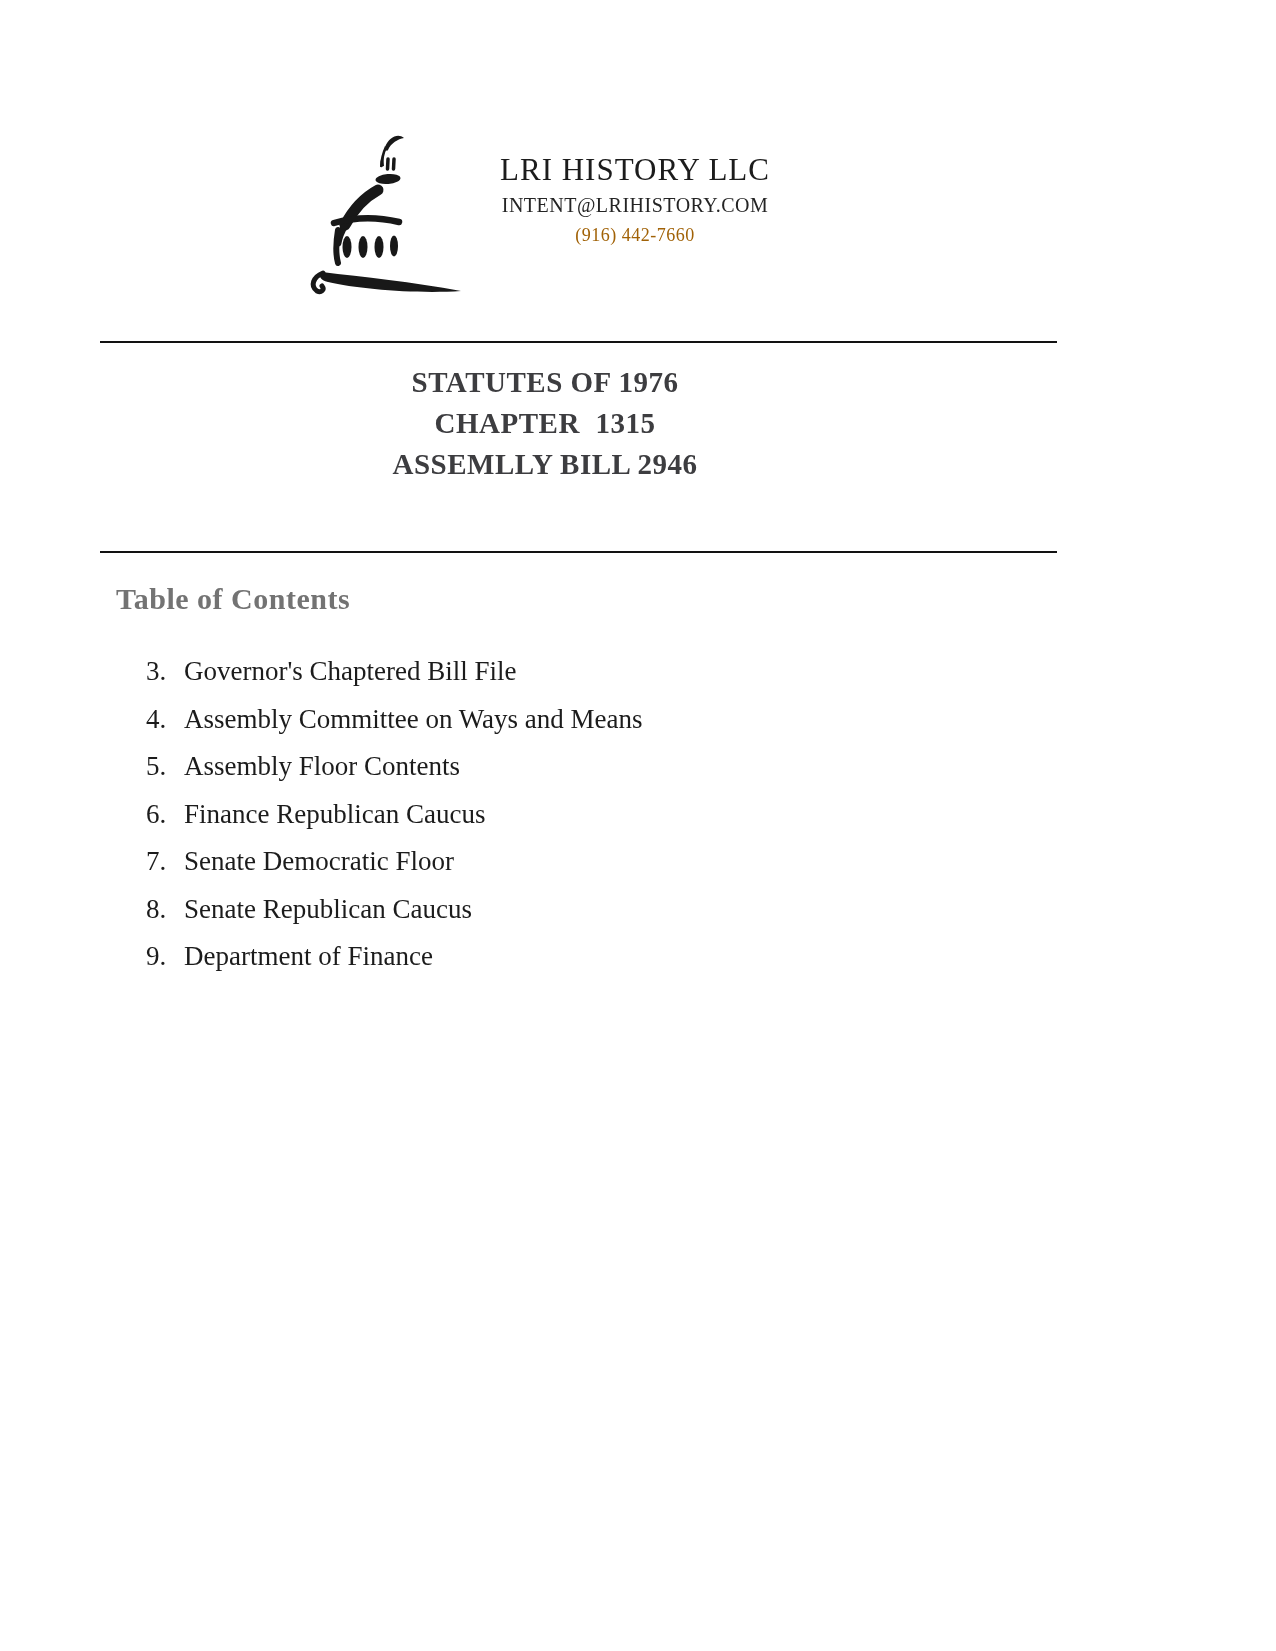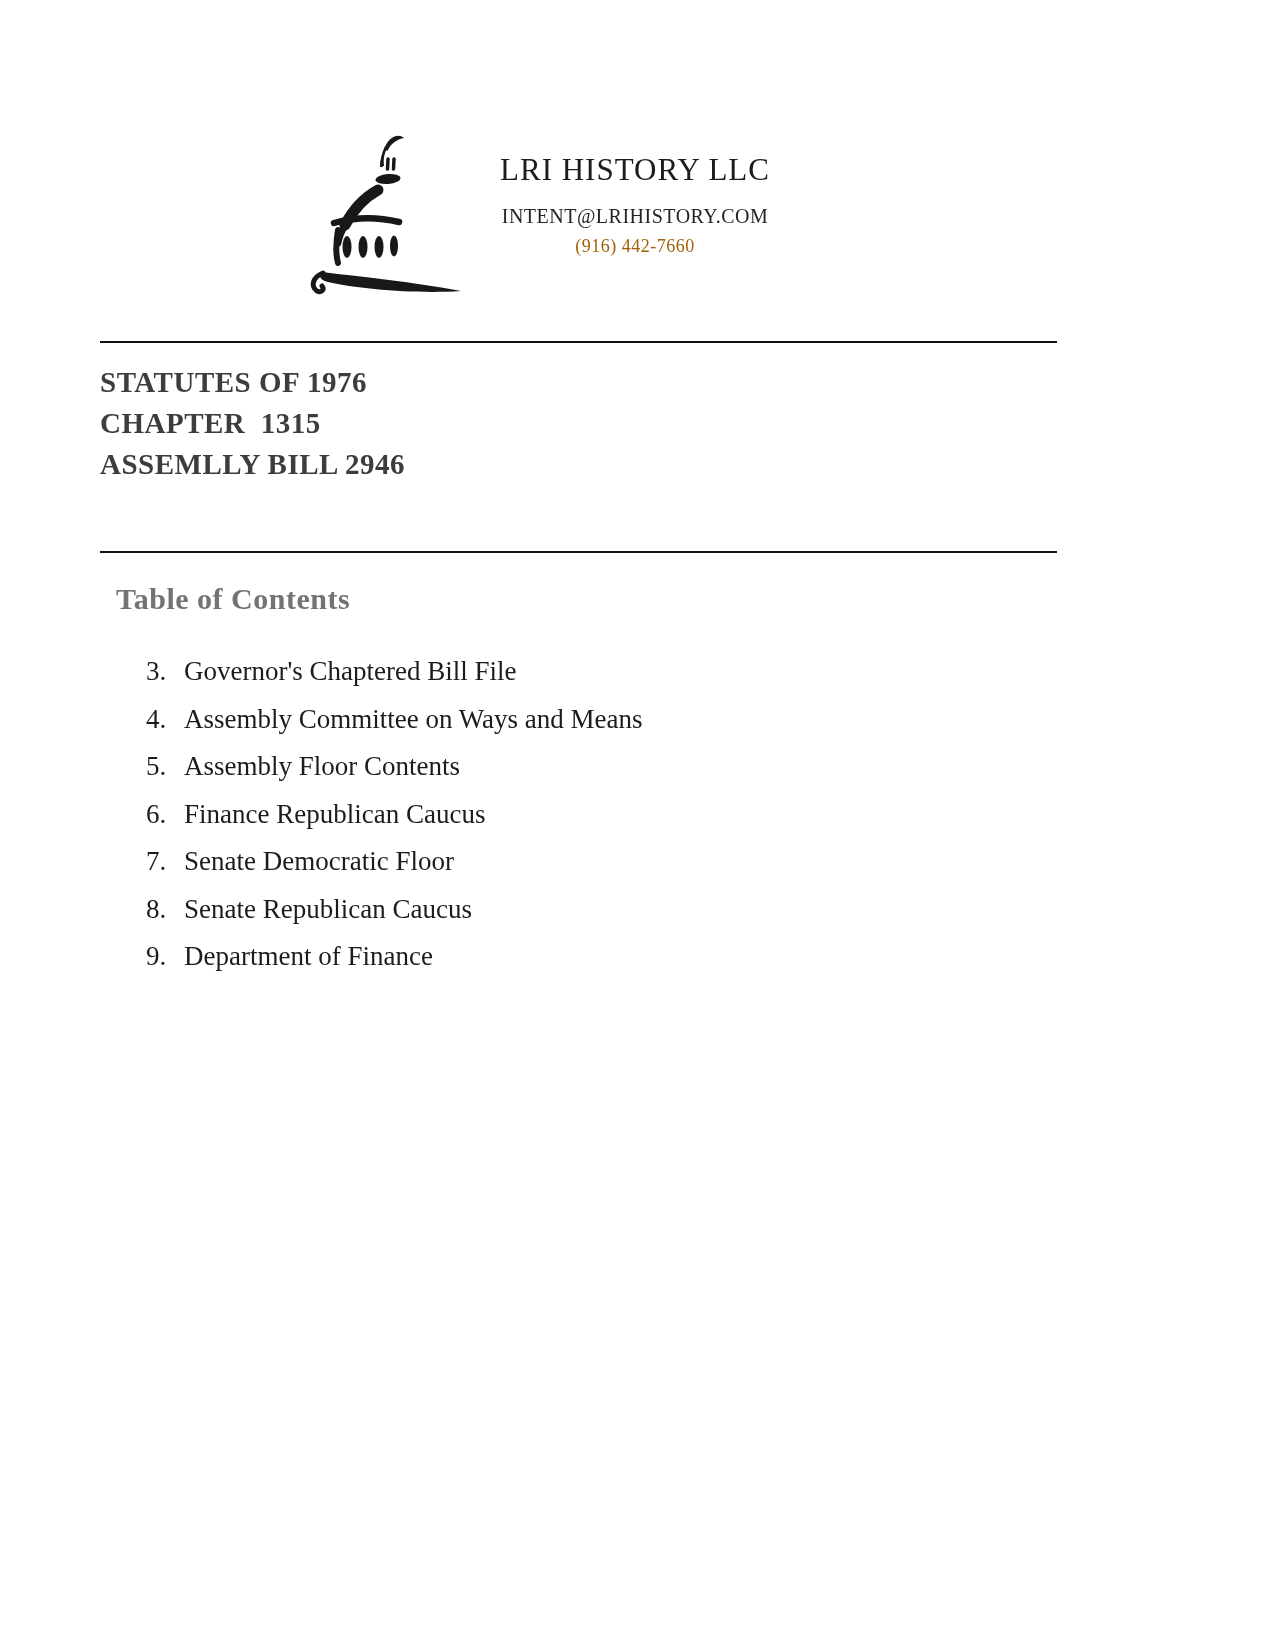--- a/index.html
+++ b/index.html
@@ -29,21 +29,21 @@
     left: 494px;
     top: 150px;
     width: 282px;
     text-align: center;
     color: #1c1c1c;
   }
   .company-name {
     font-size: 31px;
     line-height: 40px;
     letter-spacing: 1px;
-    margin-bottom: 11px;
+    margin-bottom: 0;
     white-space: nowrap;
   }
   .company-email, .company-website {
     font-size: 20px;
     line-height: 30px;
     letter-spacing: 0.5px;
     color: #242424;
     white-space: nowrap;
   }
   .company-phone {
@@ -64,21 +64,21 @@
   }
   .rule-top { top: 341px; }
   .rule-bottom { top: 551px; }
 
   
   .title-block {
     position: absolute;
     left: 100px;
     top: 362px;
     width: 890px;
-    text-align: left;
+    text-align: center;
     color: #3d3d40;
     font-weight: bold;
   }
   .statute-line {
     font-size: 29px;
     line-height: 41px;
     letter-spacing: 0.5px;
     white-space: pre; 
   }
 

